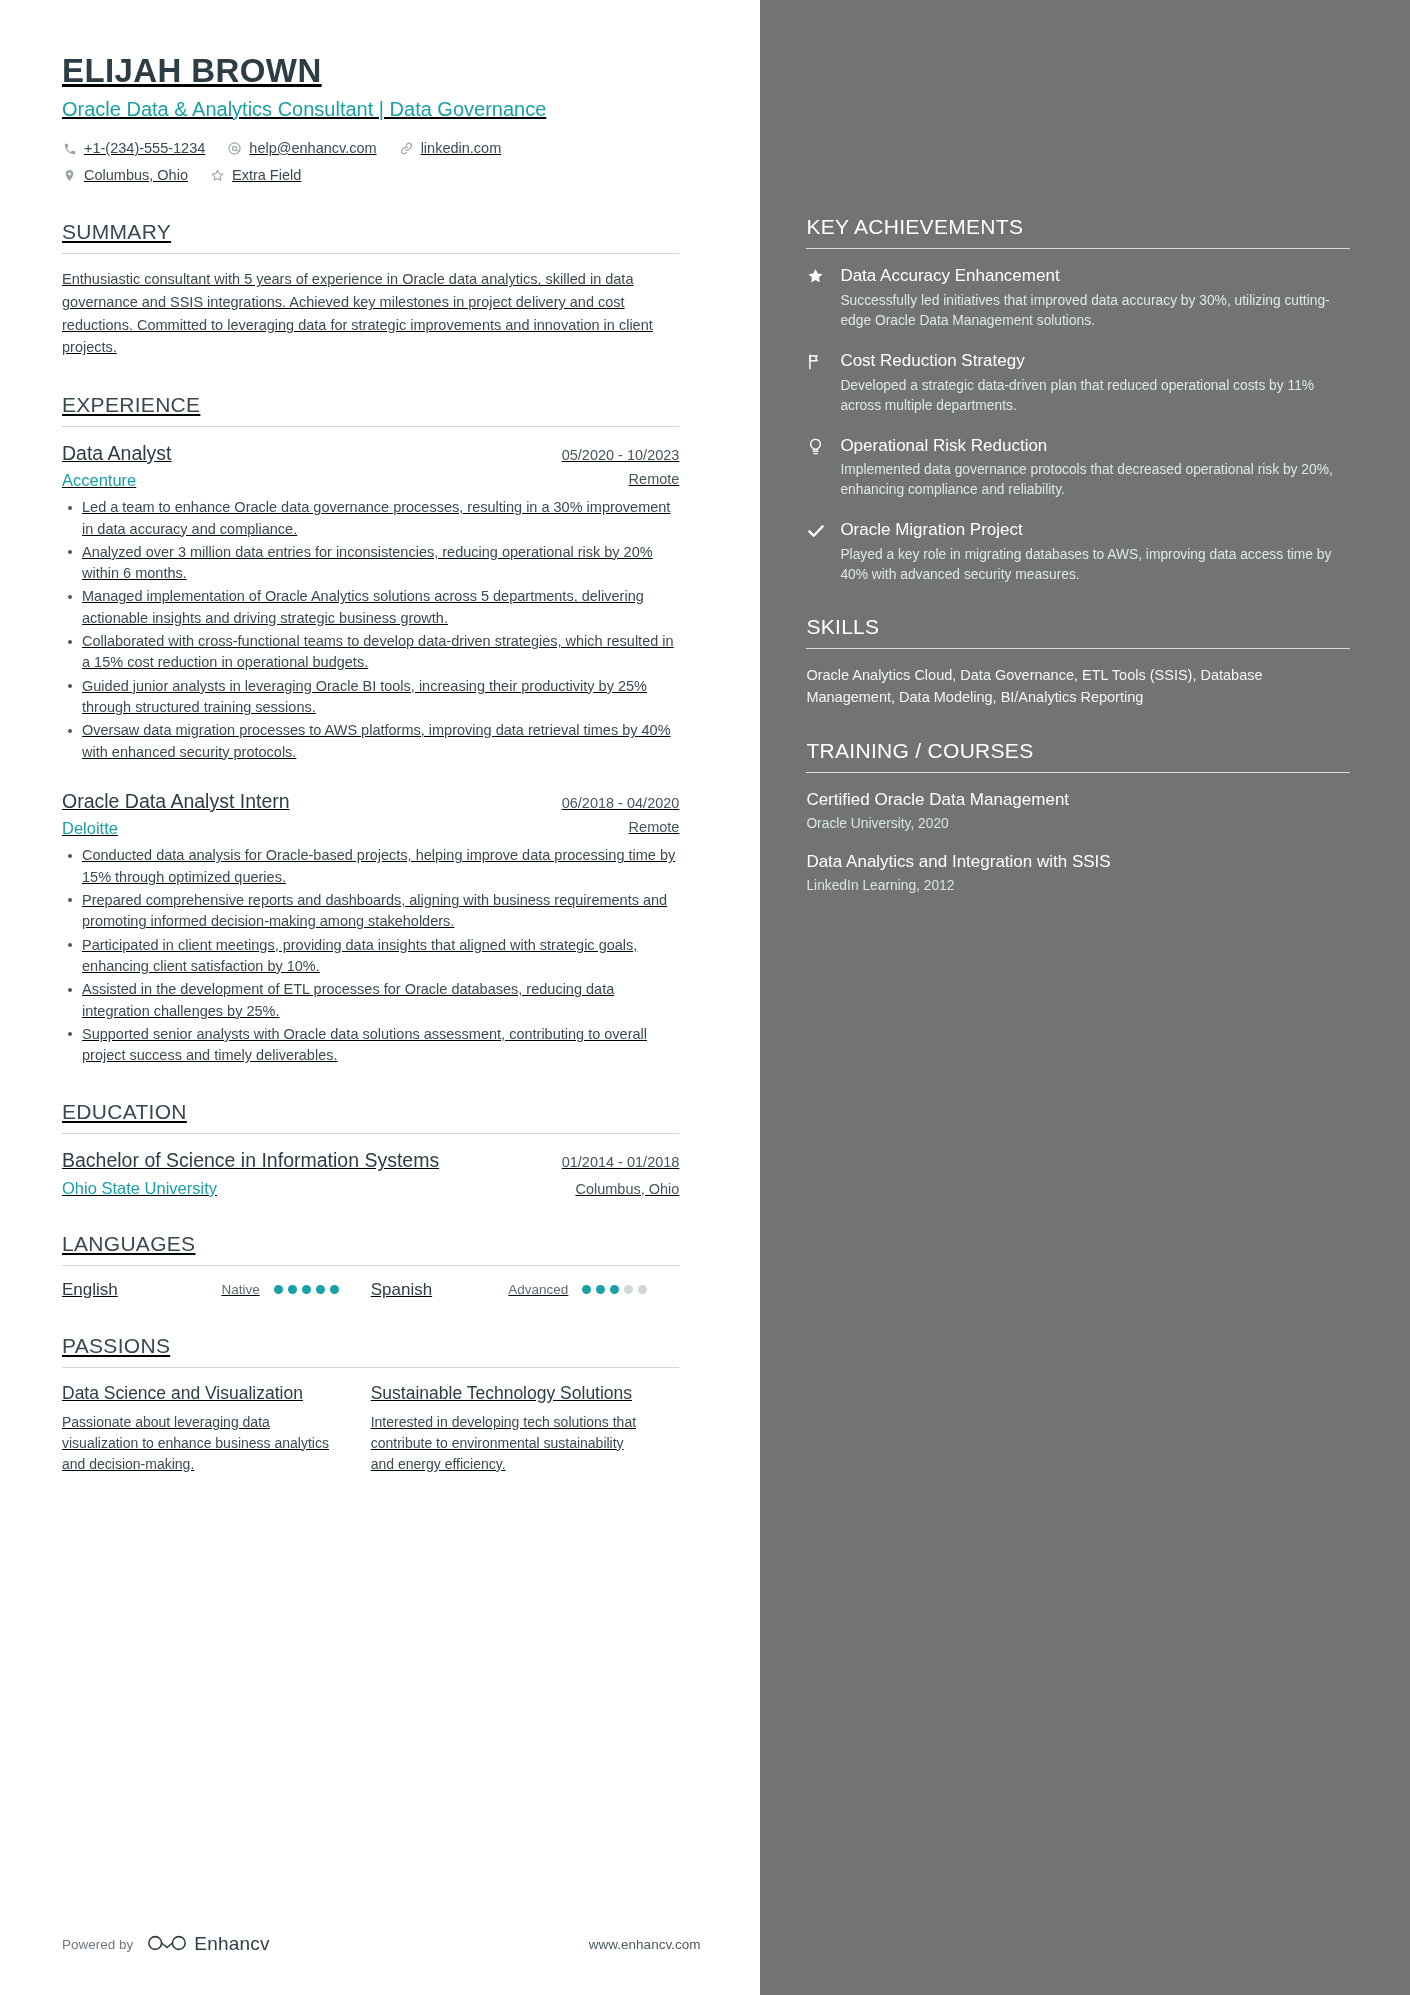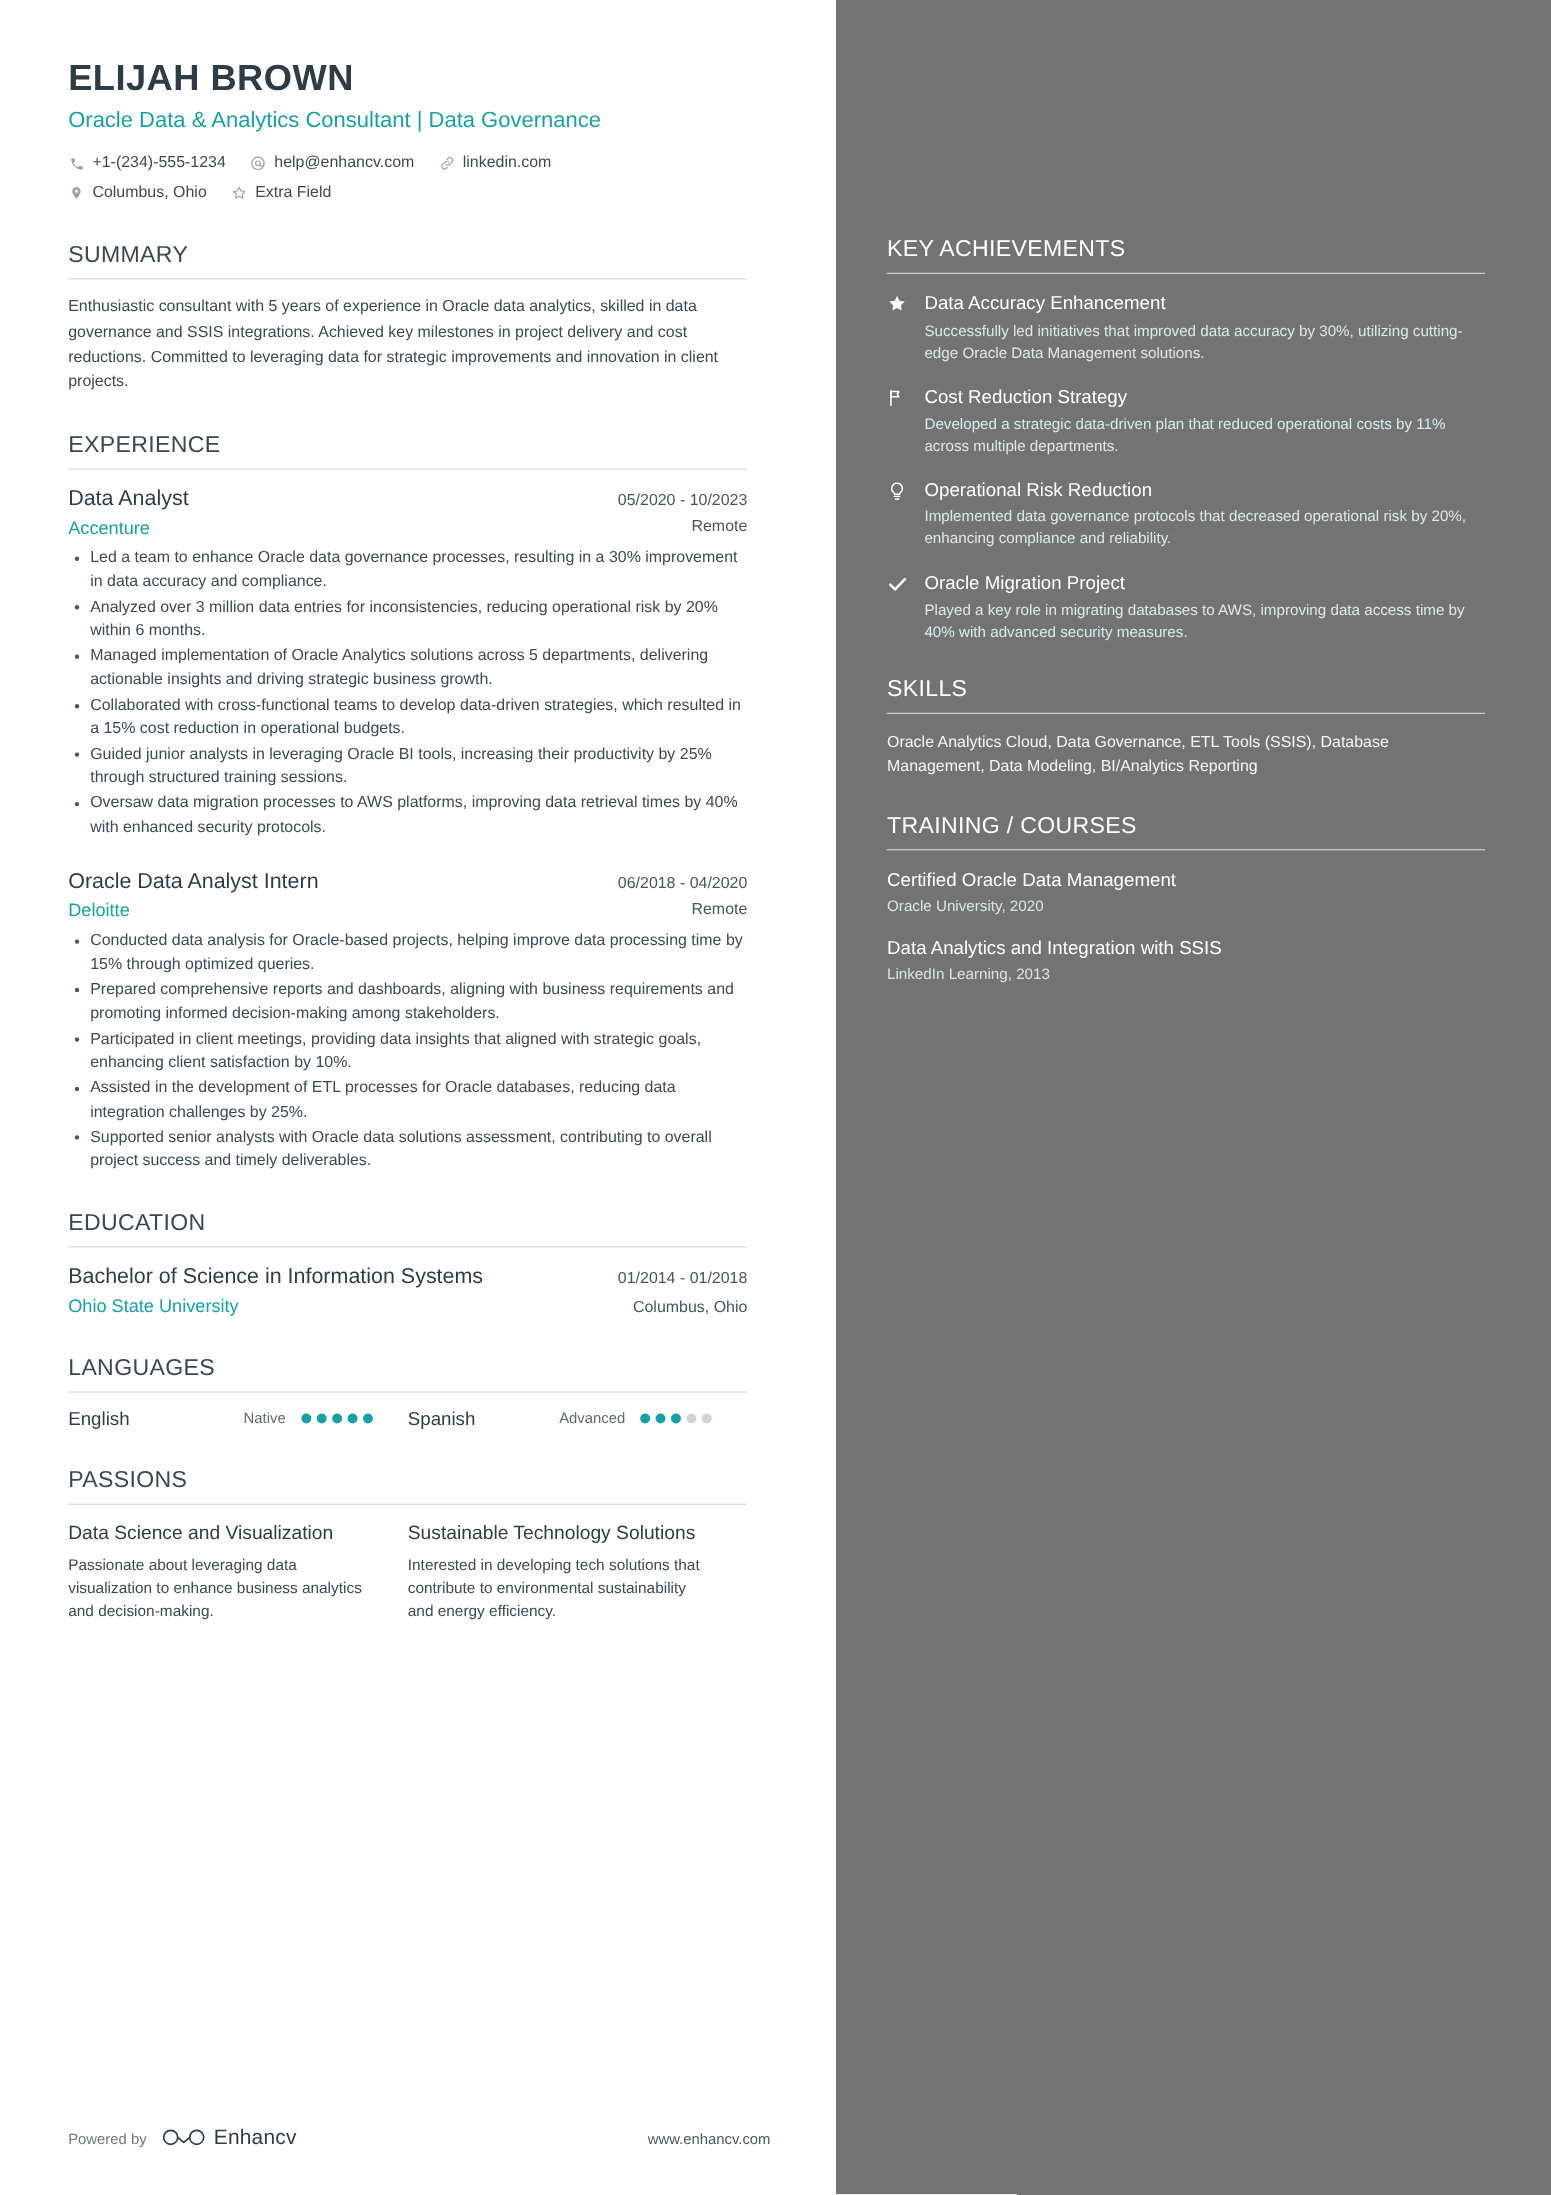--- a/index.html
+++ b/index.html
@@ -16,20 +16,21 @@
     background: #ffffff;
     overflow: hidden;
     display: flex;
   }
 
   
   .left {
     width: 804px;
     padding: 52px 81px 0 62px;
     position: relative;
+    text-decoration: underline;
   }
   .name {
     font-size: 33px;
     font-weight: bold;
     letter-spacing: 0.4px;
     color: #2e3d45;
     line-height: 1.15;
     margin-bottom: 7px;
   }
   .headline {
@@ -546,17 +547,17 @@
 
     <div class="r-sec">
       <div class="r-sec-title">TRAINING / COURSES</div>
       <div class="r-rule"></div>
       <div class="course">
         <div class="course-title">Certified Oracle Data Management</div>
         <div class="course-meta">Oracle University, 2020</div>
       </div>
       <div class="course">
         <div class="course-title">Data Analytics and Integration with SSIS</div>
-        <div class="course-meta">LinkedIn Learning, 2013</div>
+        <div class="course-meta">LinkedIn Learning, 2012</div>
       </div>
     </div>
   </div>
 </div>
 
 </body></html>

